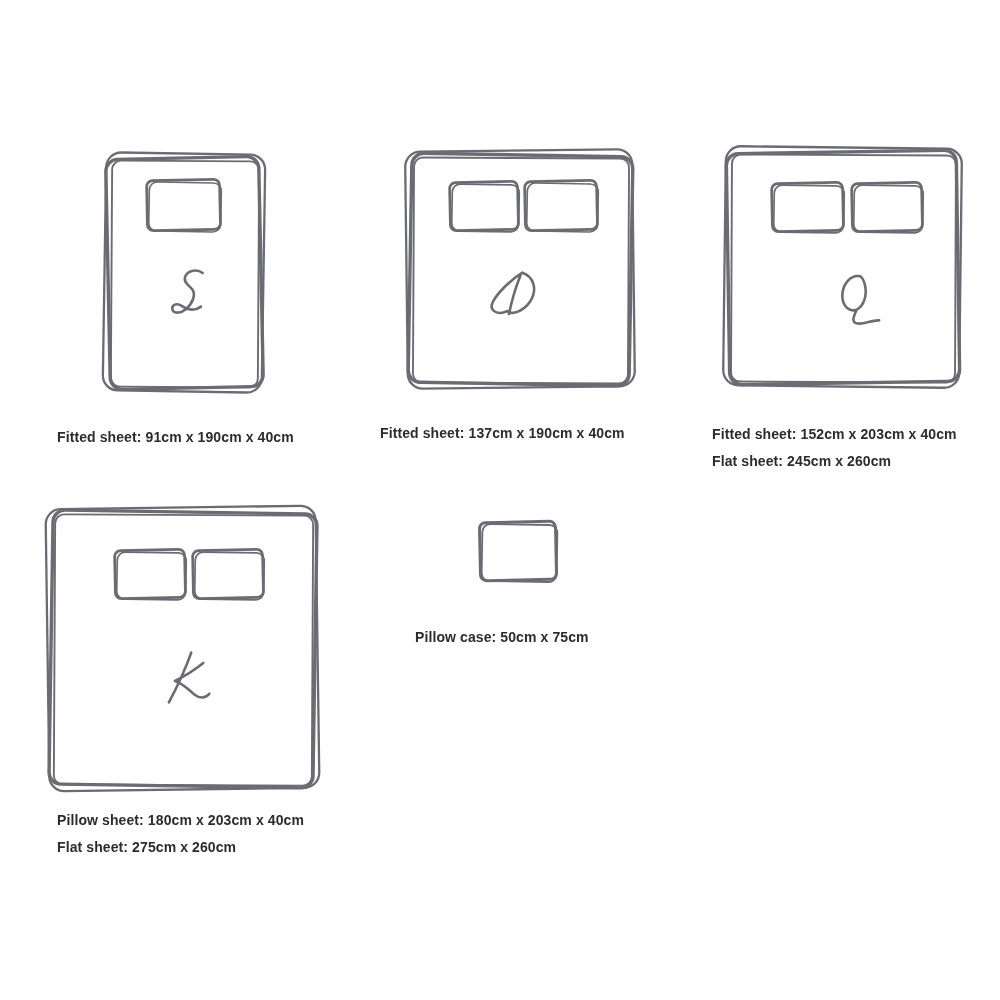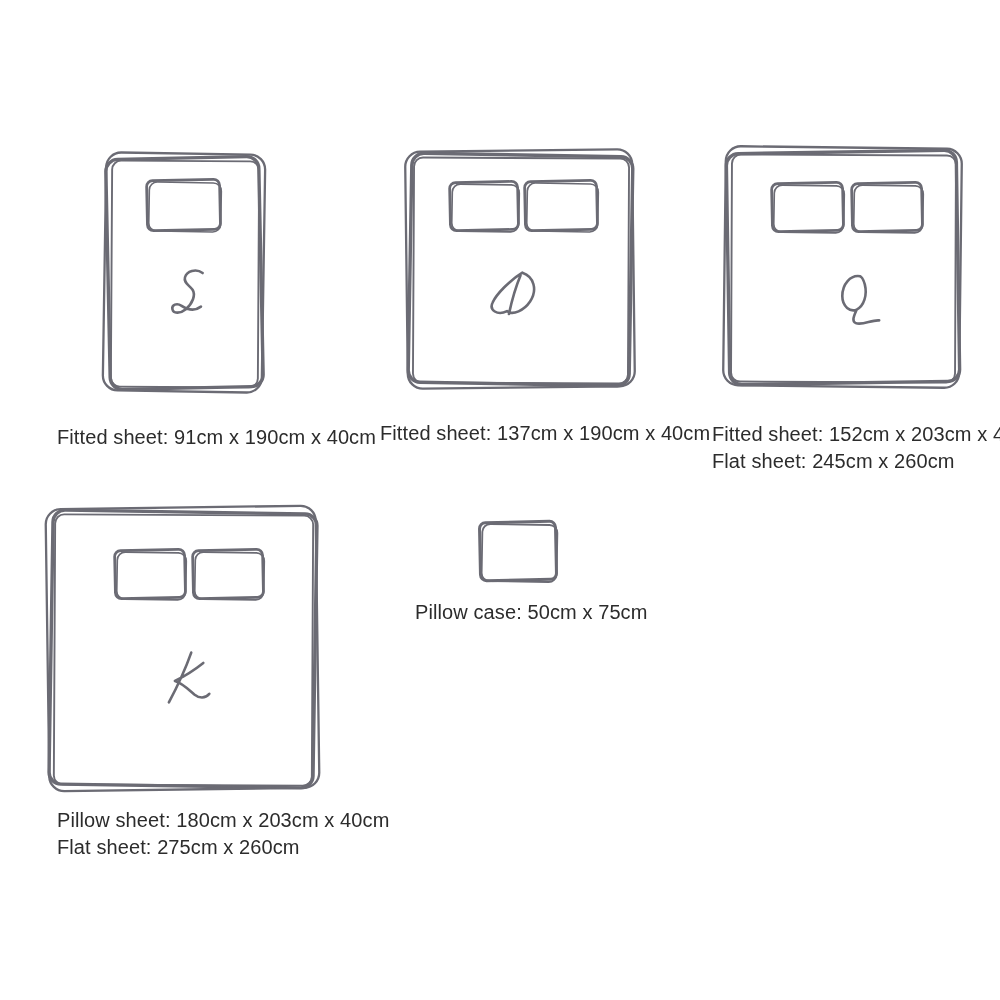--- a/index.html
+++ b/index.html
@@ -4,21 +4,21 @@
 <style>
   html,body{margin:0;padding:0;background:#fff;}
   .canvas{
     position:relative;width:1000px;height:1000px;background:var(--bg,#fff);
     overflow:hidden;font-family:"Liberation Sans",sans-serif;
   }
   figure.bed{position:absolute;margin:0;padding:0;}
   figure.bed svg{overflow:visible;display:block;}
   .label{position:absolute;}
   .label p{
-    margin:0;font-size:20px;line-height:27px;font-weight:400;
+    margin:0;font-size:14px;line-height:27px;font-weight:700;
     color:var(--text,#2c2c2c);letter-spacing:.1px;white-space:nowrap;
   }
 </style>
 </head>
 <body>
 
 <main class="canvas">
 
   <figure class="bed" style="left:102px;top:150px" aria-label="S">
       <svg width="165" height="246" viewBox="0 0 165 246">
@@ -120,17 +120,17 @@
   <section class="label" style="left:712px;top:421px">
     <p>Fitted sheet: 152cm x 203cm x 40cm</p>
     <p>Flat sheet: 245cm x 260cm</p>
   </section>
 
   <section class="label" style="left:57px;top:807px">
     <p>Pillow sheet: 180cm x 203cm x 40cm</p>
     <p>Flat sheet: 275cm x 260cm</p>
   </section>
 
-  <section class="label" style="left:415px;top:599px">
+  <section class="label" style="left:415px;top:624px">
     <p>Pillow case: 50cm x 75cm</p>
   </section>
 
 </main>
 
 </body></html>

